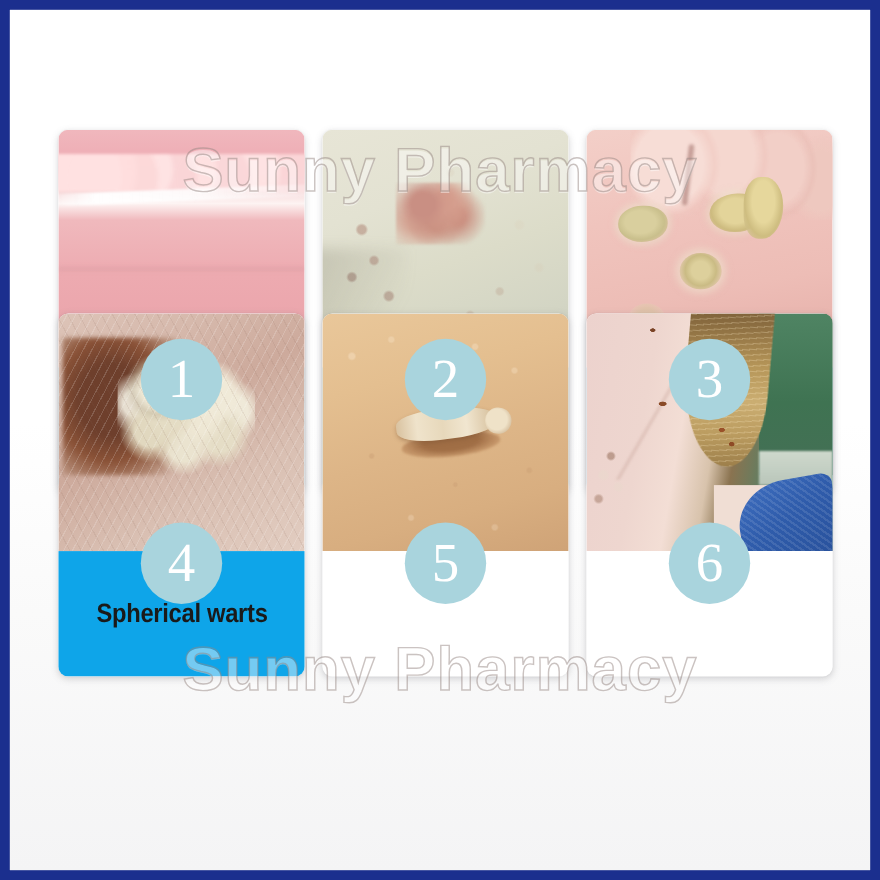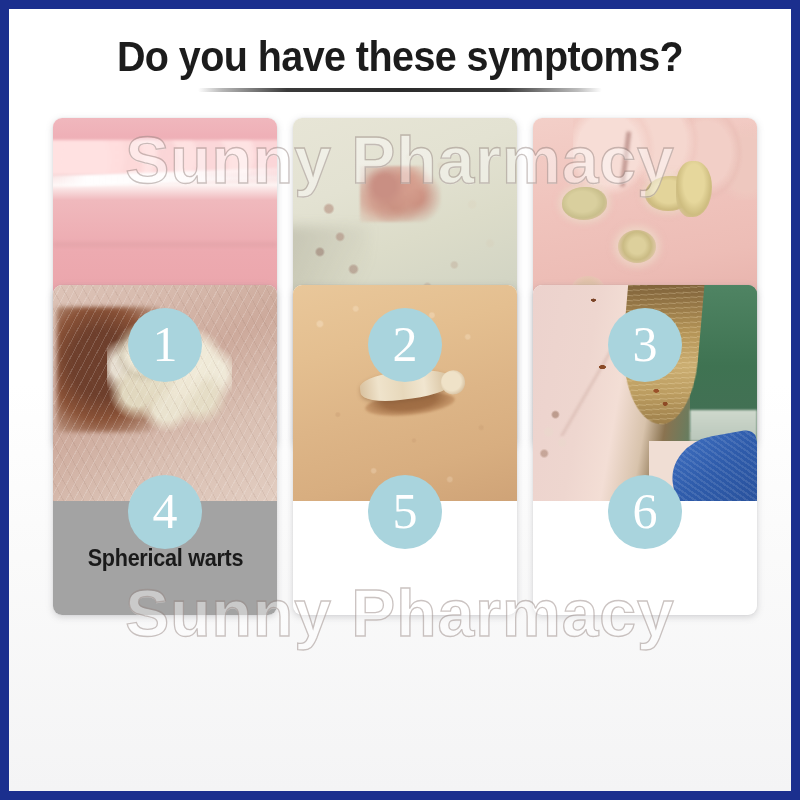--- a/index.html
+++ b/index.html
@@ -45,21 +45,21 @@
     box-shadow:0 2px 7px rgba(120,120,125,.30), 0 0 0 1px rgba(0,0,0,.015);
     overflow:hidden;
   }
   .photo{
     position:absolute;left:0;right:0;top:0;height:216px;
     overflow:hidden;
   }
   .photo-inner{position:absolute;inset:0;}
   .labelbar{
     position:absolute;left:0;right:0;top:216px;bottom:0;
-    background:#a3a3a3;display:flex;align-items:center;justify-content:center;
+    background:#0ea5e9;display:flex;align-items:center;justify-content:center;
   }
   .label{
     font-family:"Liberation Sans", sans-serif;
     font-weight:bold;font-size:24px;color:#1a1a1a;letter-spacing:-0.3px;
     transform:scaleX(0.90);transform-origin:center;white-space:nowrap;
   }
   .badge{
     position:absolute;left:50%;top:190px;transform:translateX(-50%);
     width:74px;height:74px;border-radius:50%;
     background:#a9d4dd;
@@ -70,21 +70,21 @@
     font-family:"Liberation Serif", serif;
     font-size:50px;color:#ffffff;line-height:1;font-weight:normal;
     margin-top:-2px;
   }
 
   
   .wm{
     position:absolute;left:0;right:0;text-align:center;z-index:6;
     pointer-events:none;white-space:nowrap;
     font-family:"Liberation Sans", sans-serif;
-    font-weight:bold;font-size:66px;letter-spacing:1px;
+    font-weight:bold;font-size:56px;letter-spacing:1px;
     color:transparent;
     -webkit-text-stroke:1.3px rgba(150,135,130,.52);
     text-shadow:0 1px 0 rgba(255,255,255,.45);
     opacity:.95;
   }
   .wm1{top:113px;}
   .wm2{top:566px;}
 
   
   
@@ -302,24 +302,20 @@
     background:linear-gradient(120deg,transparent 0 46%, rgba(200,165,155,.35) 47% 49%, transparent 50%);
     filter:blur(1px);
   }
 </style>
 </head>
 <body>
 
 <div id="page">
   <div class="canvas">
 
-    <div class="header">
-      <div class="title">Do you have these symptoms?</div>
-      <div class="title-rule"></div>
-    </div>
 
     <div class="grid">
 
       <div class="card">
         <div class="photo">
           <div class="photo-inner p1">
             <div class="bumps"></div>
               <div class="gloss"></div>
               <div class="crease"></div>
           </div>

